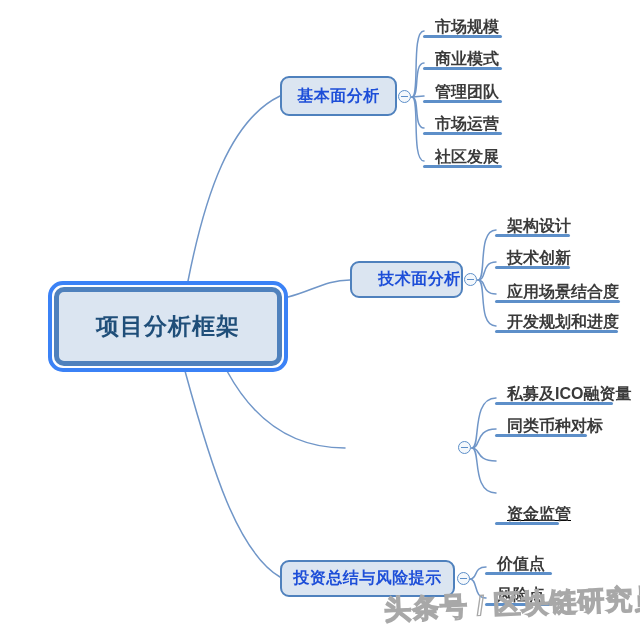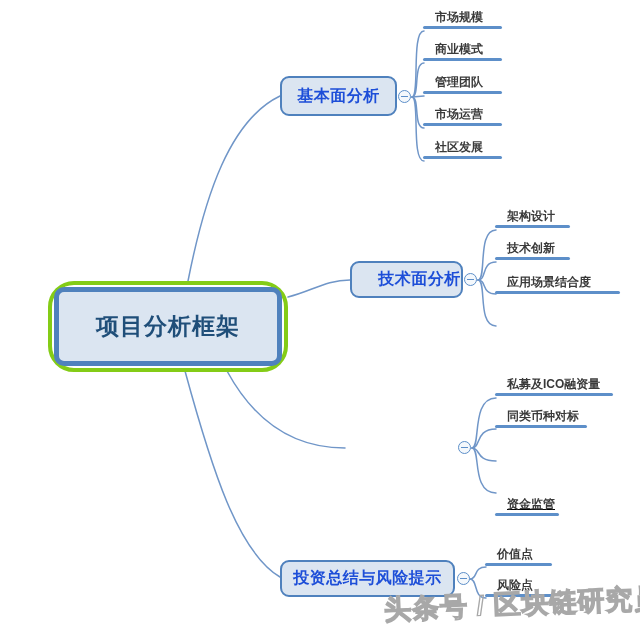--- a/index.html
+++ b/index.html
@@ -7,21 +7,21 @@
     position:relative;
     width:640px;height:627px;
     background:#ffffff;
     overflow:hidden;
     font-family:"Liberation Sans","DejaVu Sans",sans-serif;
   }
   svg.connectors{position:absolute;left:0;top:0;z-index:1;}
   .central-outer{
     position:absolute;left:48px;top:281px;width:240px;height:91px;
     box-sizing:border-box;
-    border:4px solid #84cc16;border-radius:26px;
+    border:4px solid #3b82f6;border-radius:15px;
     background:#ffffff;padding:2px;z-index:2;
   }
   .central-inner{
     width:100%;height:100%;box-sizing:border-box;
     border:5px solid #4f81bd;border-radius:10px;
     background:#dbe5f1;
     display:flex;align-items:center;justify-content:center;
     font-size:23px;font-weight:bold;color:#1f4e79;
     letter-spacing:1px;
   }
@@ -40,22 +40,22 @@
     display:flex;align-items:center;justify-content:center;
     cursor:pointer;
   }
   .toggle .minus{width:7px;height:1.5px;background:#5d8fc9;}
   .child{
     position:absolute;z-index:2;
   }
   .child .label{
     display:block;white-space:nowrap;
     padding-left:12px;
-    font-size:12px;font-weight:600;color:#3a3a3a;
-    line-height:17px;height:17px;
+    font-size:16px;font-weight:600;color:#3a3a3a;
+    line-height:17px;height:17px;margin-top:9px;
   }
   .child .underline{
     height:3.2px;background:#5d8fc9;border-radius:2px;margin-top:0px;
   }
   .watermark{
     position:absolute;left:384px;top:586px;z-index:5;
     font-size:27px;font-weight:bold;white-space:nowrap;
     color:transparent;
     -webkit-text-stroke:1.3px #a8a8a8;
     transform:rotate(-2.5deg);
@@ -149,20 +149,24 @@
     <div class="underline"></div>
   </div>
   <div class="child" style="left:495px;top:240px;width:75px;">
     <span class="label">技术创新</span>
     <div class="underline"></div>
   </div>
   <div class="child" style="left:495px;top:274px;width:125px;">
     <span class="label">应用场景结合度</span>
     <div class="underline"></div>
   </div>
+  <div class="child" style="left:495px;top:304px;width:123px;">
+    <span class="label">开发规划和进度</span>
+    <div class="underline"></div>
+  </div>
 
   <div class="child" style="left:495px;top:376px;width:118px;">
     <span class="label">私募及ICO融资量</span>
     <div class="underline"></div>
   </div>
   <div class="child" style="left:495px;top:408px;width:92px;">
     <span class="label">同类币种对标</span>
     <div class="underline"></div>
   </div>
   <div class="child" style="left:495px;top:496px;width:64px;text-decoration:underline;">

